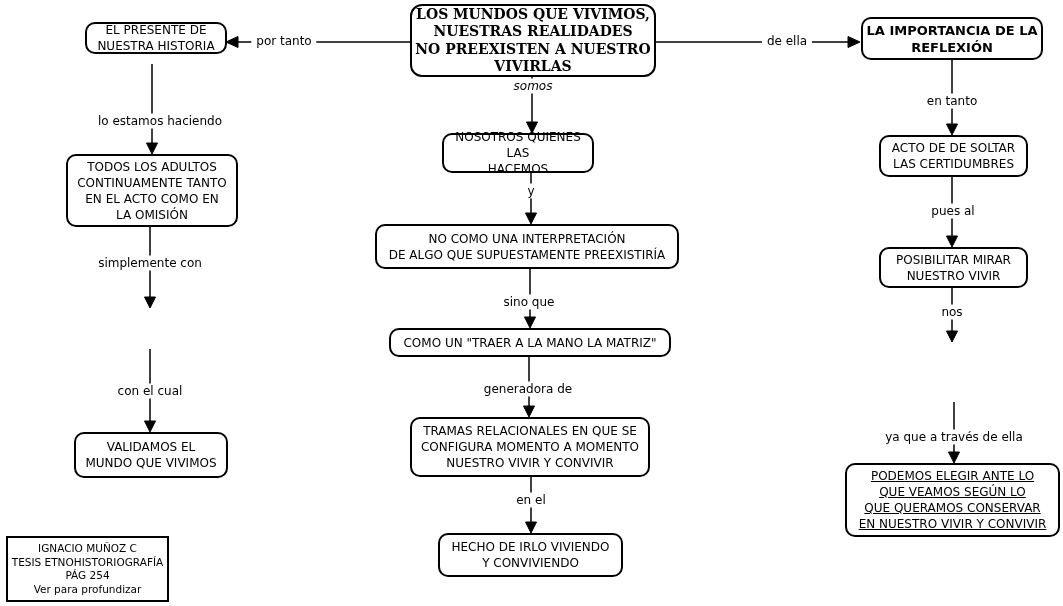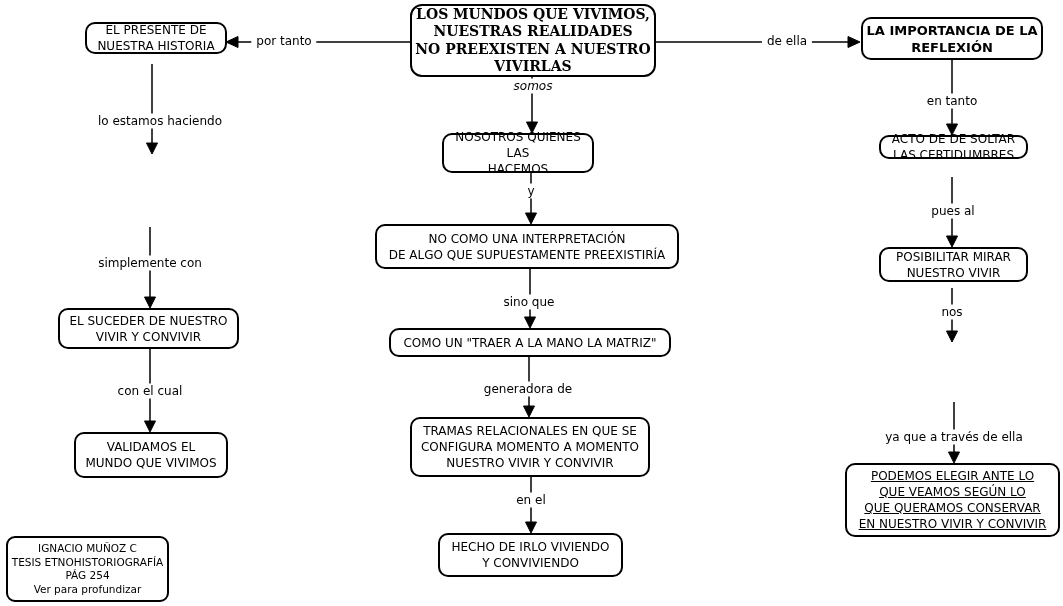--- a/index.html
+++ b/index.html
@@ -16,43 +16,43 @@
     border:2px solid #000;border-radius:10px;background:#fff;
     display:flex;align-items:center;justify-content:center;
     text-align:center;white-space:pre-line;
     font-size:12px;line-height:16px;padding:2px 3px;
   }
   .node.title{
     font-family:"DejaVu Serif",serif;font-weight:bold;
     font-size:14px;line-height:17.5px;border-width:2.5px;border-radius:12px;
   }
   .node.bold{font-weight:bold;font-size:13px;line-height:17px;}
-  .node.small{font-size:10.5px;line-height:13.5px;border-radius:9px;}
+  .node.small{font-size:10.5px;line-height:13.5px;border-radius:0;}
 
   .edge-label{
     position:absolute;transform:translate(-50%,-50%);
     background:#fff;padding:0 5px;white-space:nowrap;
     font-size:12px;line-height:15px;text-align:center;
   }
 
   
   #n-main{left:410px;top:4px;width:246px;height:73px;}
   #n-presente{left:85px;top:22px;width:142px;height:32px;text-align:center;}
   #n-adultos{left:66px;top:154px;width:172px;height:73px;}
   #n-suceder{left:58px;top:308px;width:181px;height:41px;}
   #n-validamos{left:74px;top:432px;width:154px;height:46px;}
   #n-fuente{left:6px;top:536px;width:163px;height:66px;}
   #n-nosotros{left:442px;top:133px;width:152px;height:40px;}
   #n-interpretacion{left:375px;top:224px;width:304px;height:45px;}
   #n-traer{left:389px;top:328px;width:282px;height:29px;}
   #n-tramas{left:410px;top:417px;width:240px;height:60px;}
   #n-hecho{left:438px;top:533px;width:185px;height:44px;}
   #n-importancia{left:861px;top:17px;width:182px;height:43px;}
-  #n-acto{left:879px;top:135px;width:149px;height:24px;}
-  #n-posibilitar{left:879px;top:247px;width:149px;height:35px;}
+  #n-acto{left:879px;top:135px;width:149px;height:42px;}
+  #n-posibilitar{left:879px;top:247px;width:149px;height:41px;}
   #n-abre{left:862px;top:342px;width:183px;height:60px;}
   #n-podemos{left:845px;top:463px;width:215px;height:74px;text-decoration:underline;}
 
   
   #e-por-tanto{left:284px;top:41px;}
   #e-de-aqui{left:787px;top:41px;}
   #e-lo-estamos{left:152px;top:121px;margin-left:8px;}
   #e-simplemente{left:150px;top:263px;}
   #e-con-el-cual{left:150px;top:391px;}
   #e-somos{left:533px;top:86px;font-style:italic;}
@@ -105,22 +105,24 @@
     <line x1="954" y1="402" x2="954" y2="454"></line>
     <polygon points="948.5,452 959.5,452 954,463"></polygon>
   </svg>
 
   <div class="node title" id="n-main">LOS MUNDOS QUE VIVIMOS,
 NUESTRAS REALIDADES
 NO PREEXISTEN A NUESTRO
 VIVIRLAS</div>
   <div class="node" id="n-presente">EL PRESENTE DE
 NUESTRA HISTORIA</div>
-  <div class="node" id="n-suceder">EL SUCEDER DE NUESTRO
-VIVIR Y CONVIVIR</div>
+  <div class="node" id="n-adultos">TODOS LOS ADULTOS
+CONTINUAMENTE TANTO
+EN EL ACTO COMO EN
+LA OMISIÓN</div>
   <div class="node" id="n-validamos">VALIDAMOS EL
 MUNDO QUE VIVIMOS</div>
   <div class="node small" id="n-fuente">IGNACIO MUÑOZ C
 TESIS ETNOHISTORIOGRAFÍA
 PÁG 254
 Ver para profundizar</div>
   <div class="node" id="n-nosotros">NOSOTROS QUIENES LAS
 HACEMOS</div>
   <div class="node" id="n-interpretacion">NO COMO UNA INTERPRETACIÓN
 DE ALGO QUE SUPUESTAMENTE PREEXISTIRÍA</div>

